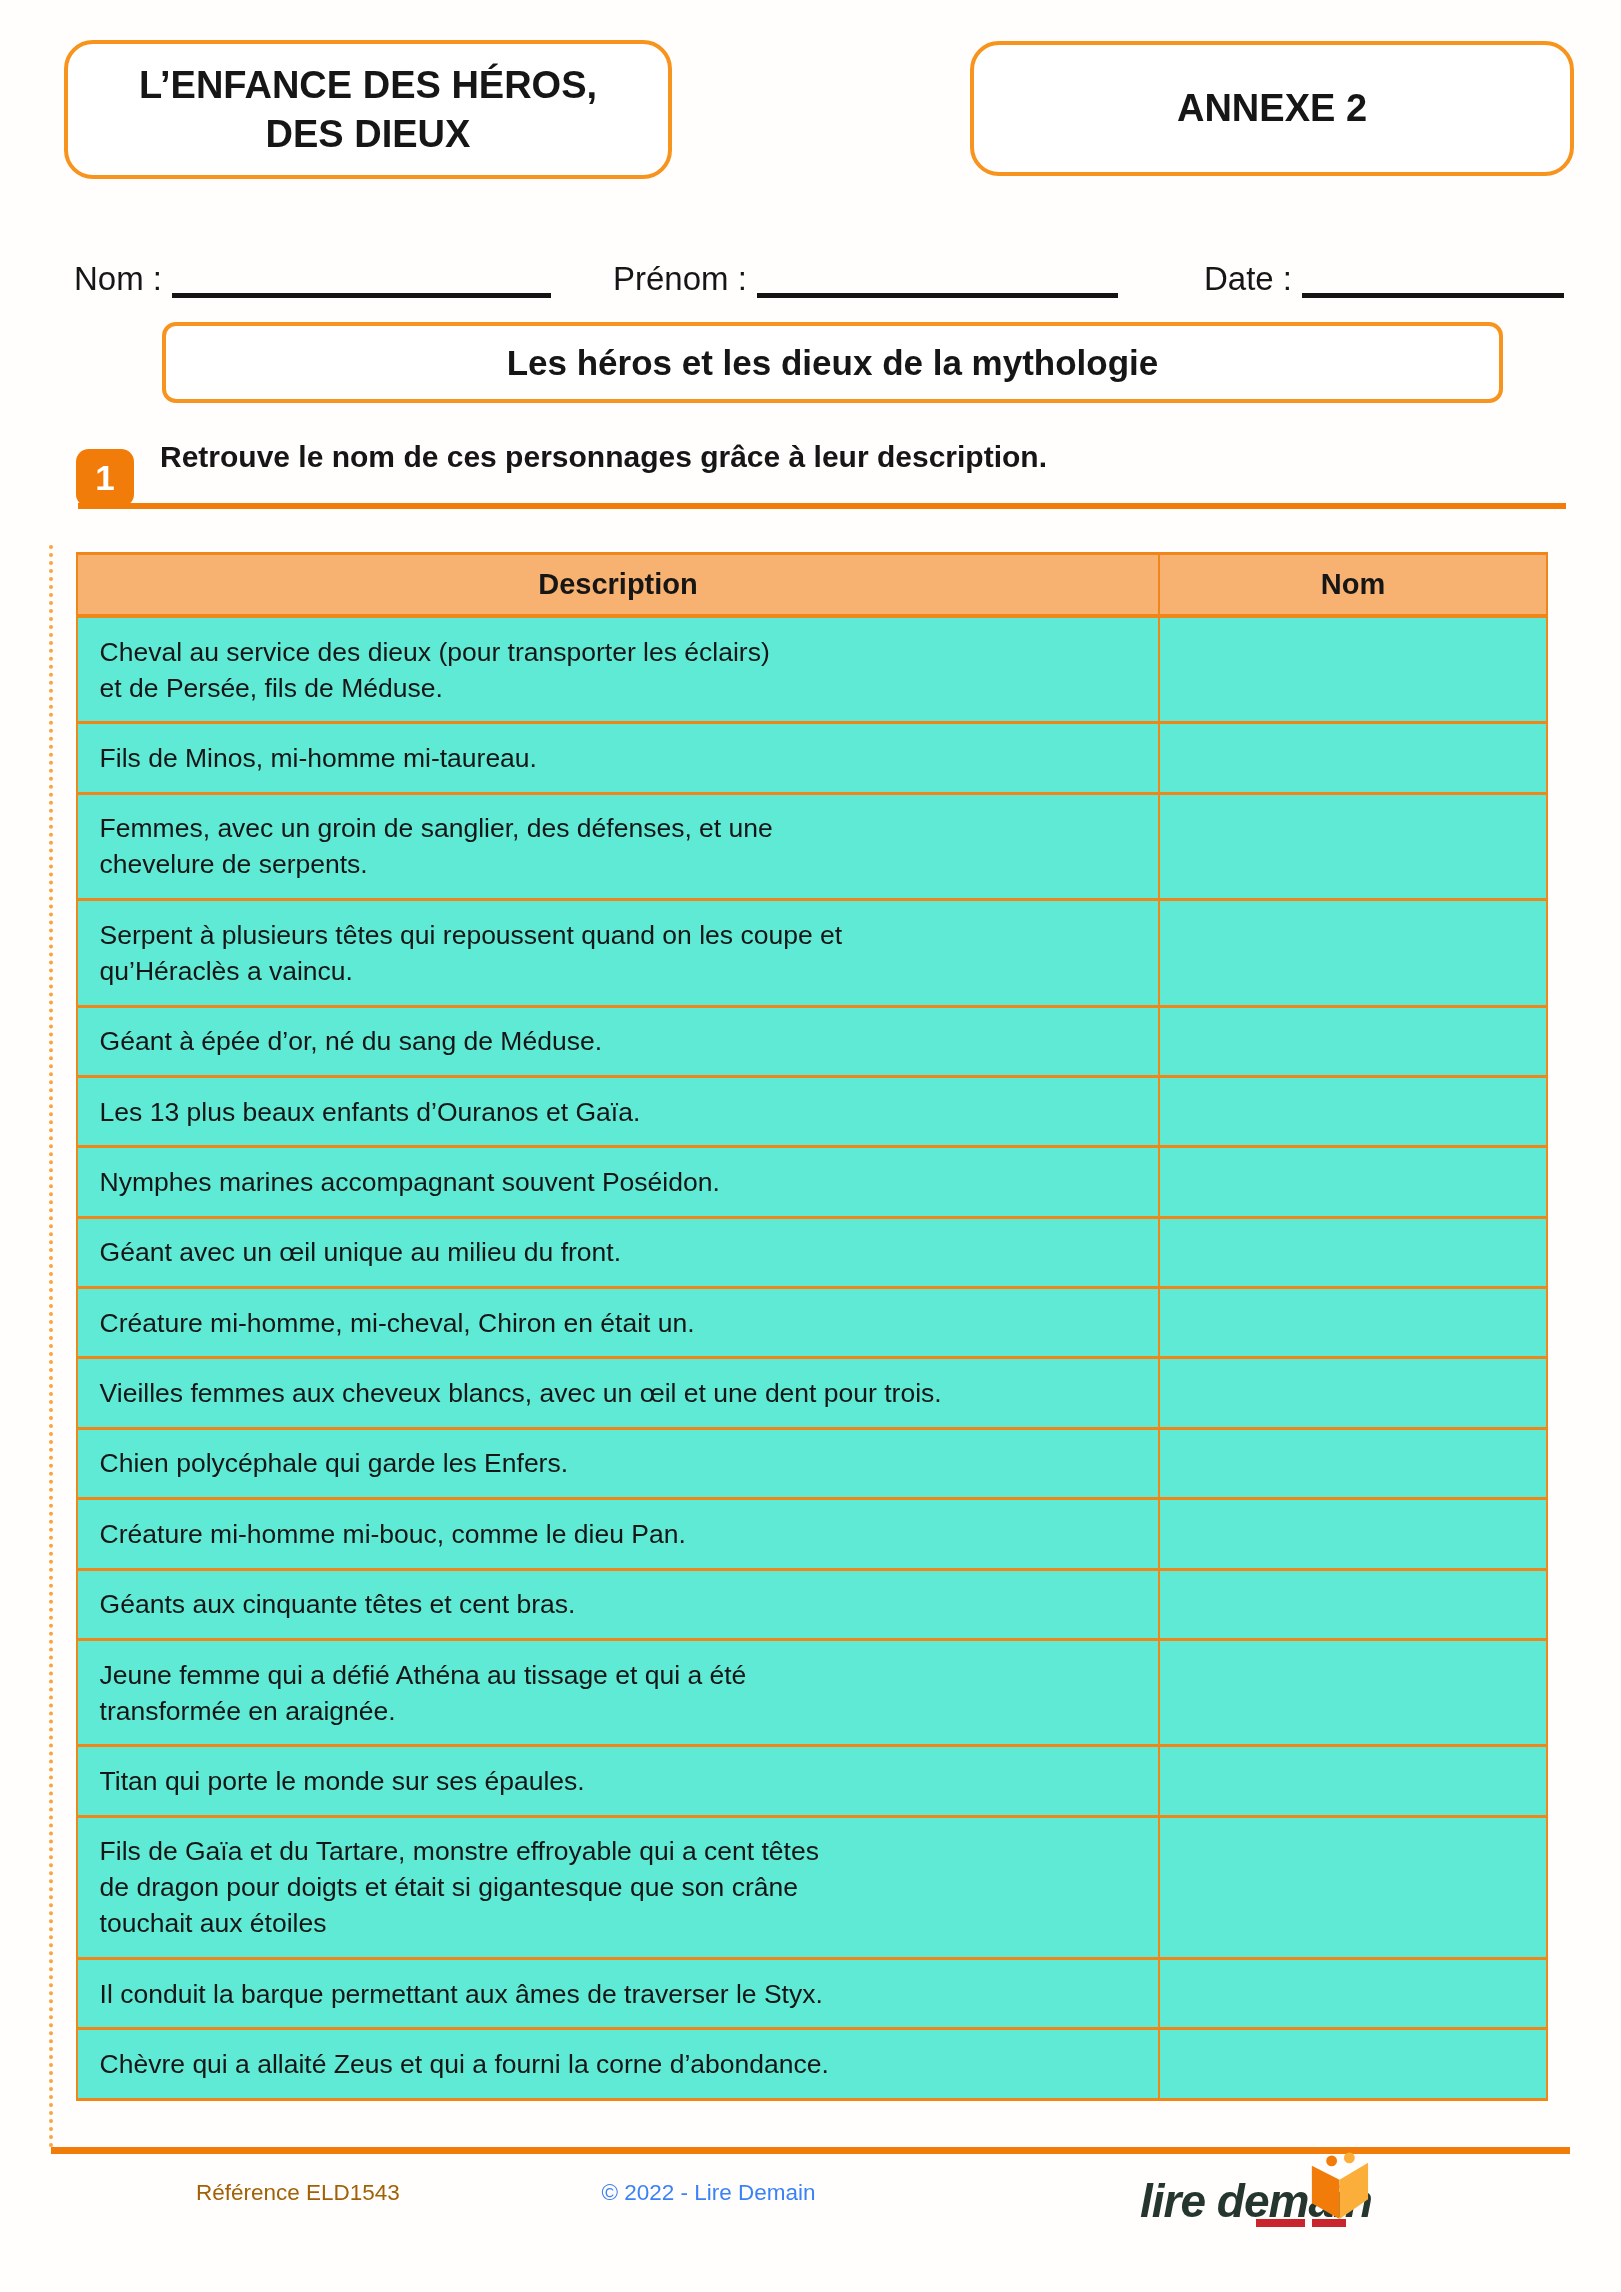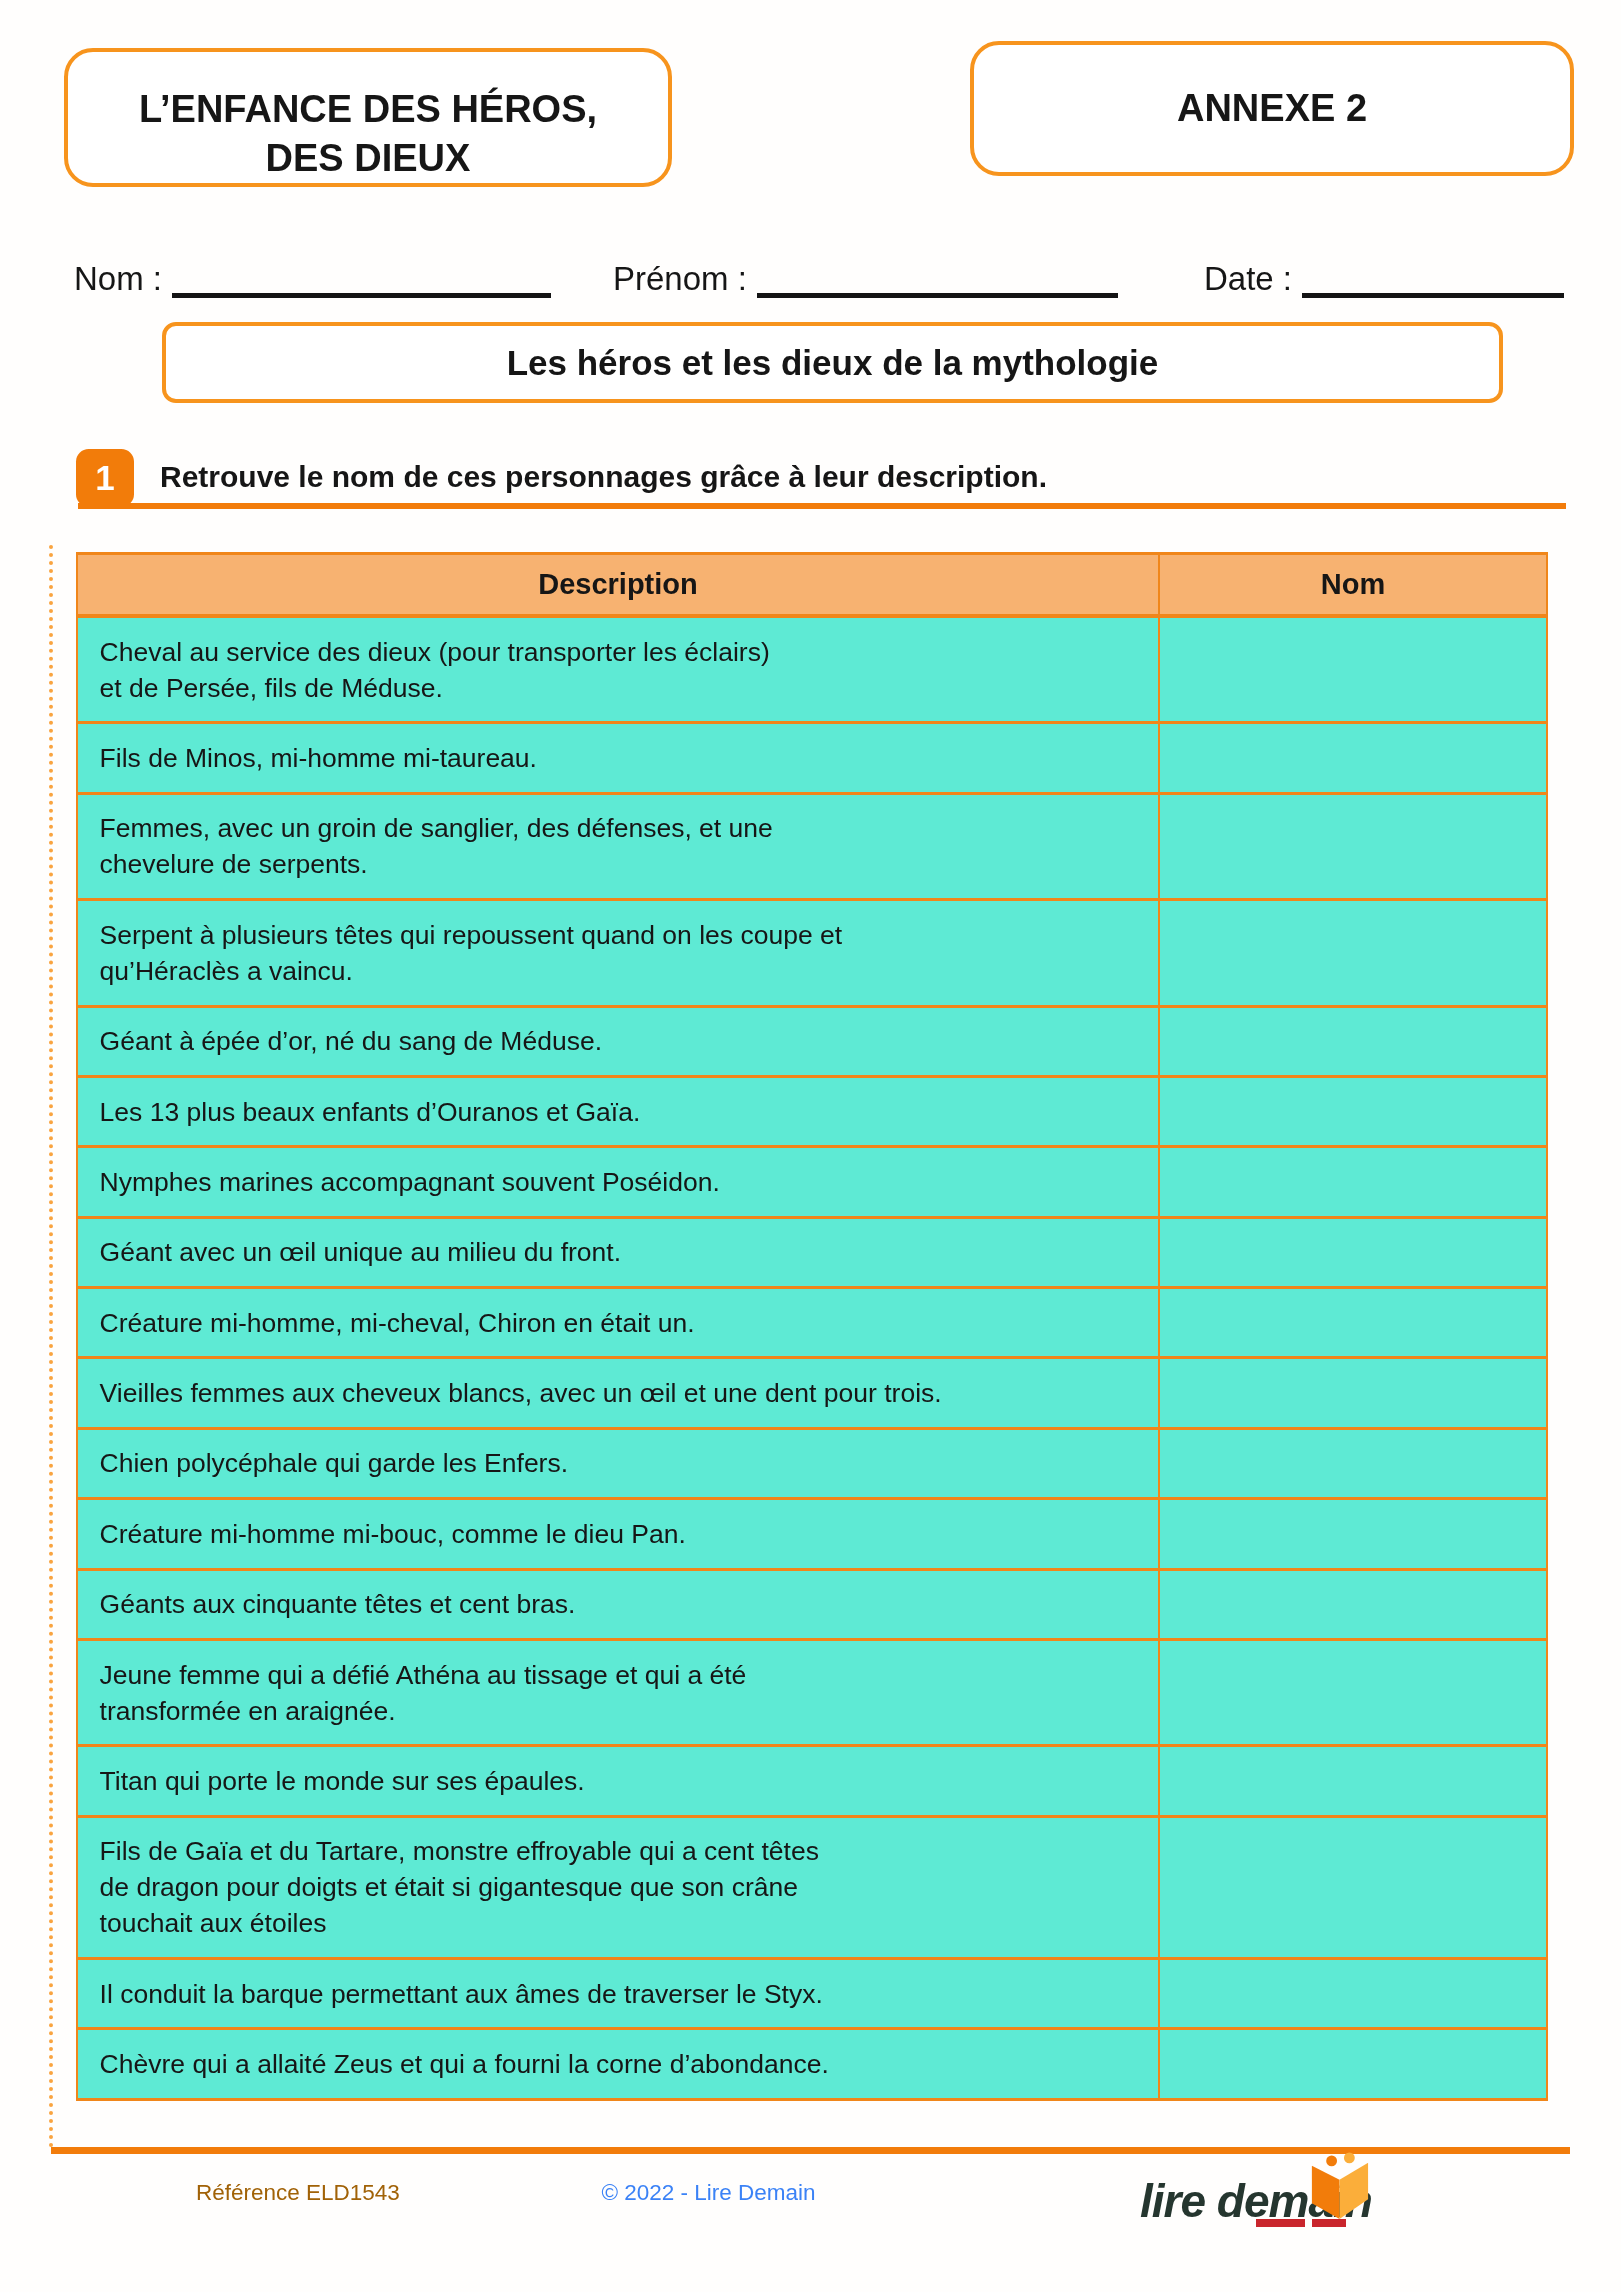--- a/index.html
+++ b/index.html
@@ -14,21 +14,21 @@
   
   .hbox{
     position:absolute;
     border:4.9px solid #F7941D;
     border-radius:29px;
     background:#fff;
     display:flex;flex-direction:column;justify-content:center;align-items:center;
     text-align:center;
     font-weight:bold;
   }
-  .hbox-left{left:64px;top:48px;width:600px;height:131px;font-size:38px;line-height:49px;justify-content:flex-end;}
+  .hbox-left{left:64px;top:40px;width:600px;height:131px;font-size:38px;line-height:49px;}
   .hbox-right{left:970px;top:41px;width:596px;height:127px;font-size:38px;}
   
   .id-field{
     position:absolute;top:253px;height:45px;
     display:flex;align-items:flex-end;
     font-size:33px;
   }
   .id-label{white-space:nowrap;padding-right:9.8px;line-height:39px;}
   .id-line{flex:1 1 auto;border-bottom:5.9px solid #141414;height:37px;}
   .idf-nom{left:74px;width:477px;}
@@ -42,21 +42,21 @@
     font-size:35px;font-weight:bold;
   }
   
   .ex-badge{
     position:absolute;left:76px;top:449px;width:58px;height:58px;
     background:#F27C0A;border-radius:12.7px;
     color:#fff;font-size:35px;font-weight:bold;
     display:flex;align-items:center;justify-content:center;
   }
   .ex-instruction{
-    position:absolute;left:160px;top:460px;
+    position:absolute;left:160px;top:440px;
     font-size:30px;font-weight:bold;
   }
   .ex-underline{
     position:absolute;left:78px;top:503px;width:1488px;height:5.9px;
     background:#F27C0A;
   }
   
   .table-wrap{position:absolute;left:76px;top:552px;}
   table{border-collapse:collapse;table-layout:fixed;width:1470px;padding-left:47px;}
   col.c-desc{width:1082px;}

